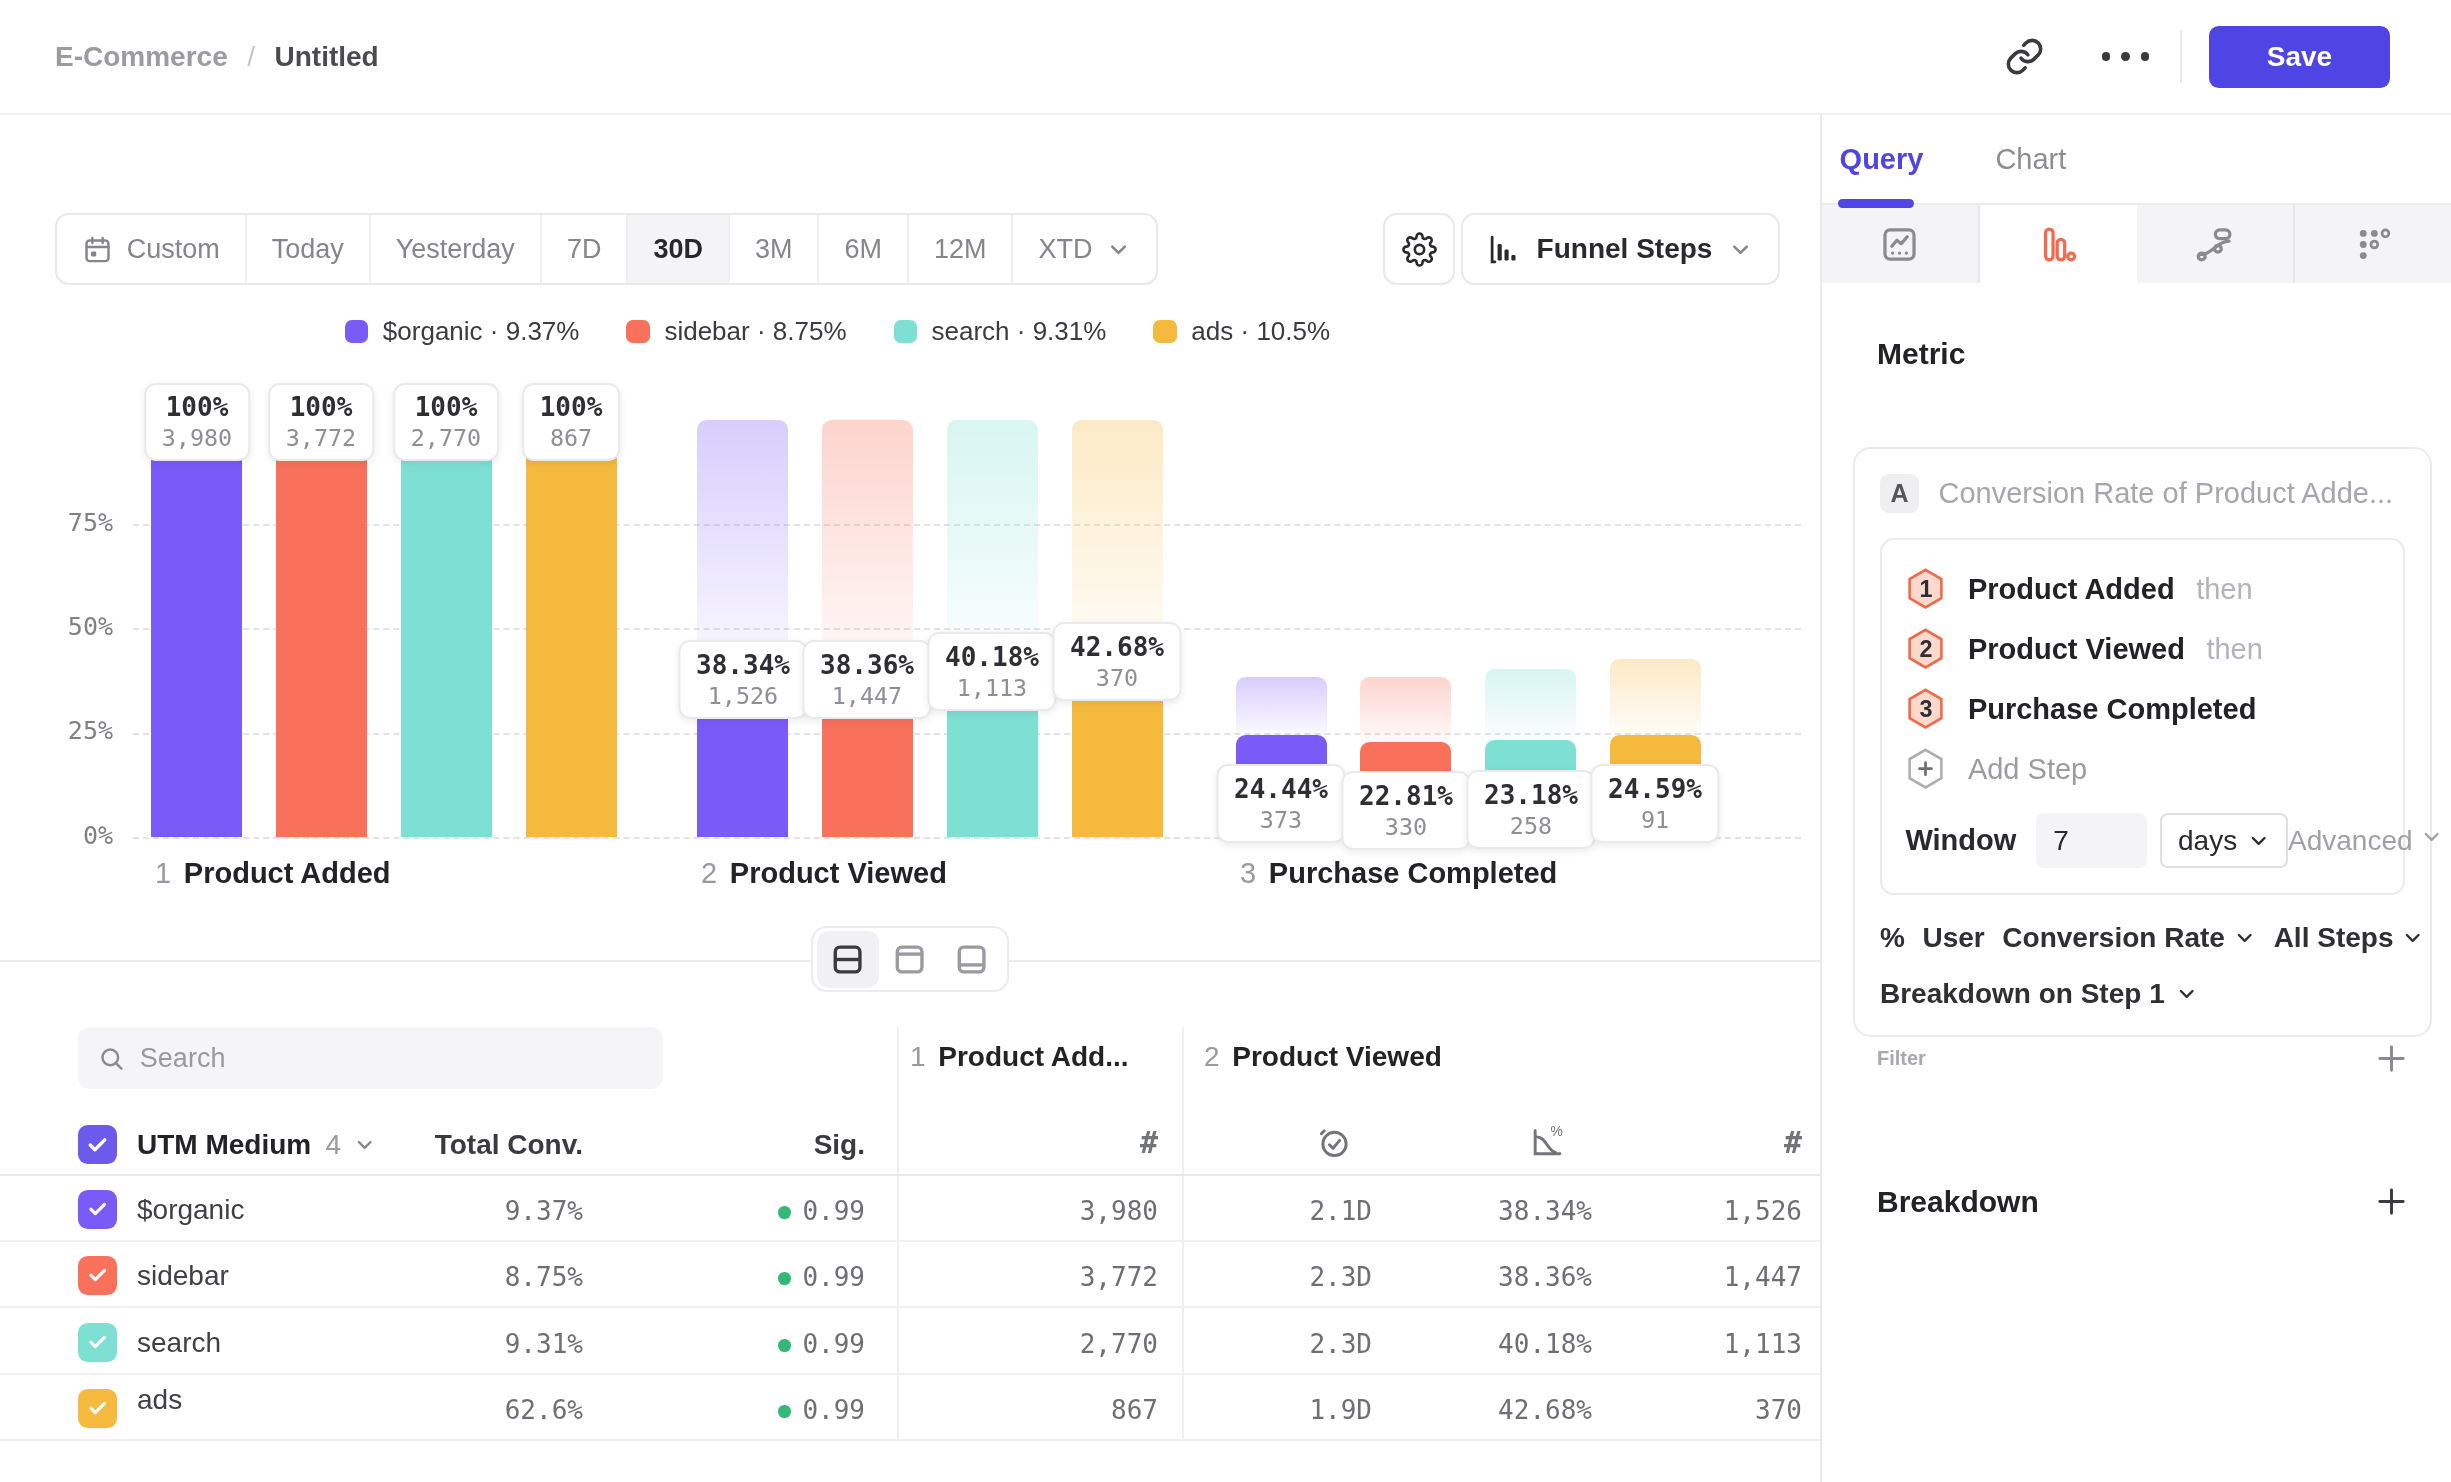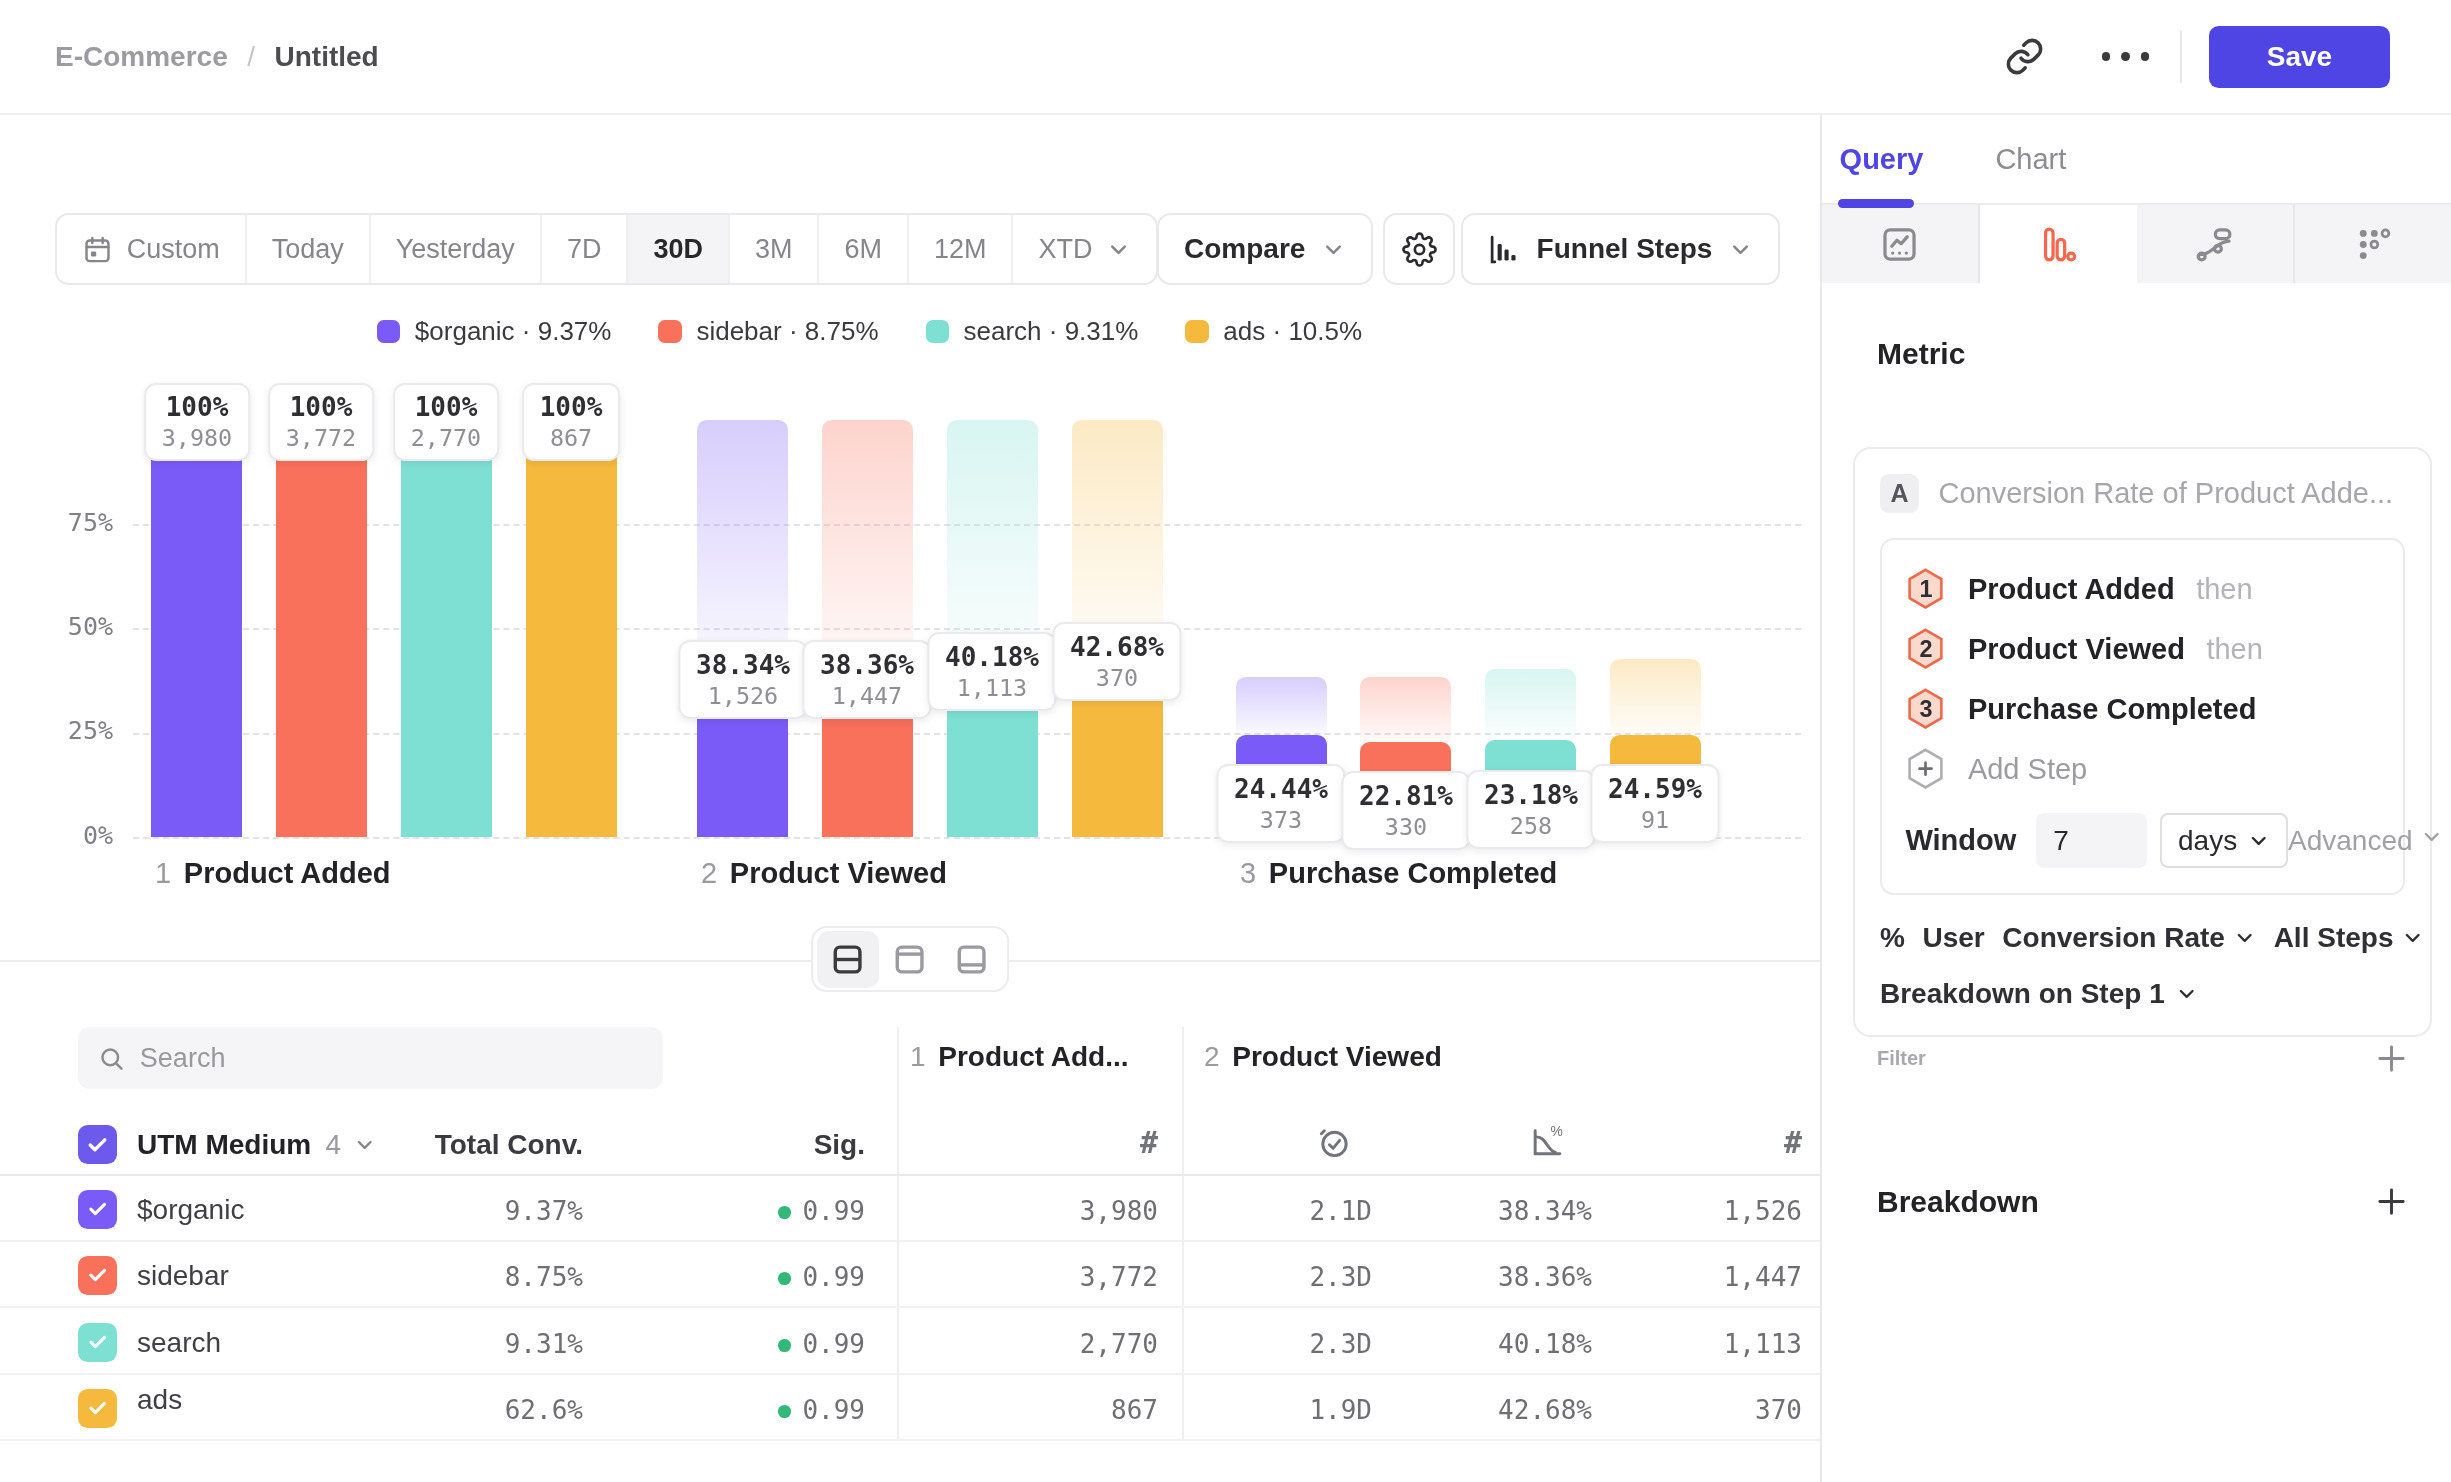--- a/index.html
+++ b/index.html
@@ -33,21 +33,21 @@
   .range-seg { display:flex; align-items:center; gap:13.7px; padding:0 25px; font-size:27px;
                color:#85858B; font-weight:500; border-right:2px solid #EFEFF1; cursor:pointer; white-space:nowrap; }
   .range-seg:last-child { border-right:none; }
   .range-seg.active { background:#F4F4F6; color:#28282C; font-weight:700; }
   .toolbtn { position:absolute; top:98px; height:72px; display:flex; align-items:center; gap:15.6px;
              border:2px solid #E9E9EB; border-radius:13.7px; background:#fff; padding:0 25px;
              font-size:28px; font-weight:600; color:#2A2A2E; cursor:pointer; white-space:nowrap; }
 
   
   .legend { position:absolute; left:0; top:201px; width:1675px; display:flex; justify-content:center;
-            gap:47px; align-items:center;margin-left:32px; }
+            gap:47px; align-items:center; }
   .legend-item { display:flex; align-items:center; gap:14.6px; font-size:26px; font-weight:500;
                  color:#3A3A3F; cursor:pointer; }
   .legend-swatch { width:23.4px; height:23.4px; border-radius:6.8px; }
 
   
   .chart-canvas { position:absolute; left:0; top:256px; width:1820px; height:585px; }
   .gridline { position:absolute; left:133px; width:1668px; border-top:2px dashed #E3E3E6; }
   .ytick { position:absolute; width:78px; text-align:right; font-size:25px; color:#808086;
            font-family:"DejaVu Sans Mono", monospace; }
   .bar, .ghost { position:absolute; width:91px; border-radius:9.8px 9.8px 0 0; }
@@ -213,26 +213,20 @@
           <span>12M</span>
         </div>
         <div class="range-seg">
           <span>XTD</span>
           <svg width="25" height="25" viewBox="0 0 24 24" fill="none" stroke="#85858B" stroke-width="2.4" stroke-linecap="round" stroke-linejoin="round">
             <path d="M6 9.2l6 6 6-6"></path>
           </svg>
         </div>
       </div>
 
-    <div class="toolbtn" style="left:1157px">
-      <span>Compare</span>
-      <svg width="25" height="25" viewBox="0 0 24 24" fill="none" stroke="#85858B" stroke-width="2.4" stroke-linecap="round" stroke-linejoin="round">
-          <path d="M6 9.2l6 6 6-6"></path>
-        </svg>
-    </div>
 
     <div class="toolbtn" style="left:1383px; width:72px; padding:0; justify-content:center">
       <svg width="35" height="35" viewBox="0 0 24 24" fill="none" stroke="#2A2A2E" stroke-width="1.8" stroke-linecap="round" stroke-linejoin="round">
         <circle cx="12" cy="12" r="3.2"></circle>
         <path d="M19.4 15a1.7 1.7 0 0 0 .34 1.87l.06.06a2 2 0 1 1-2.83 2.83l-.06-.06a1.7 1.7 0 0 0-1.87-.34 1.7 1.7 0 0 0-1 1.55V21a2 2 0 1 1-4 0v-.09a1.7 1.7 0 0 0-1-1.55 1.7 1.7 0 0 0-1.87.34l-.06.06a2 2 0 1 1-2.83-2.83l.06-.06a1.7 1.7 0 0 0 .34-1.87 1.7 1.7 0 0 0-1.55-1H3a2 2 0 1 1 0-4h.09a1.7 1.7 0 0 0 1.55-1 1.7 1.7 0 0 0-.34-1.87l-.06-.06a2 2 0 1 1 2.83-2.83l.06.06a1.7 1.7 0 0 0 1.87.34h.01a1.7 1.7 0 0 0 1-1.55V3a2 2 0 1 1 4 0v.09a1.7 1.7 0 0 0 1 1.55 1.7 1.7 0 0 0 1.87-.34l.06-.06a2 2 0 1 1 2.83 2.83l-.06.06a1.7 1.7 0 0 0-.34 1.87v.01a1.7 1.7 0 0 0 1.55 1H21a2 2 0 1 1 0 4h-.09a1.7 1.7 0 0 0-1.51 1z"></path>
       </svg>
     </div>
 
     <div class="toolbtn" style="left:1461px">
       <svg width="33" height="33" viewBox="0 0 24 24" fill="none" stroke="#2A2A2E" stroke-width="2" stroke-linecap="round">

